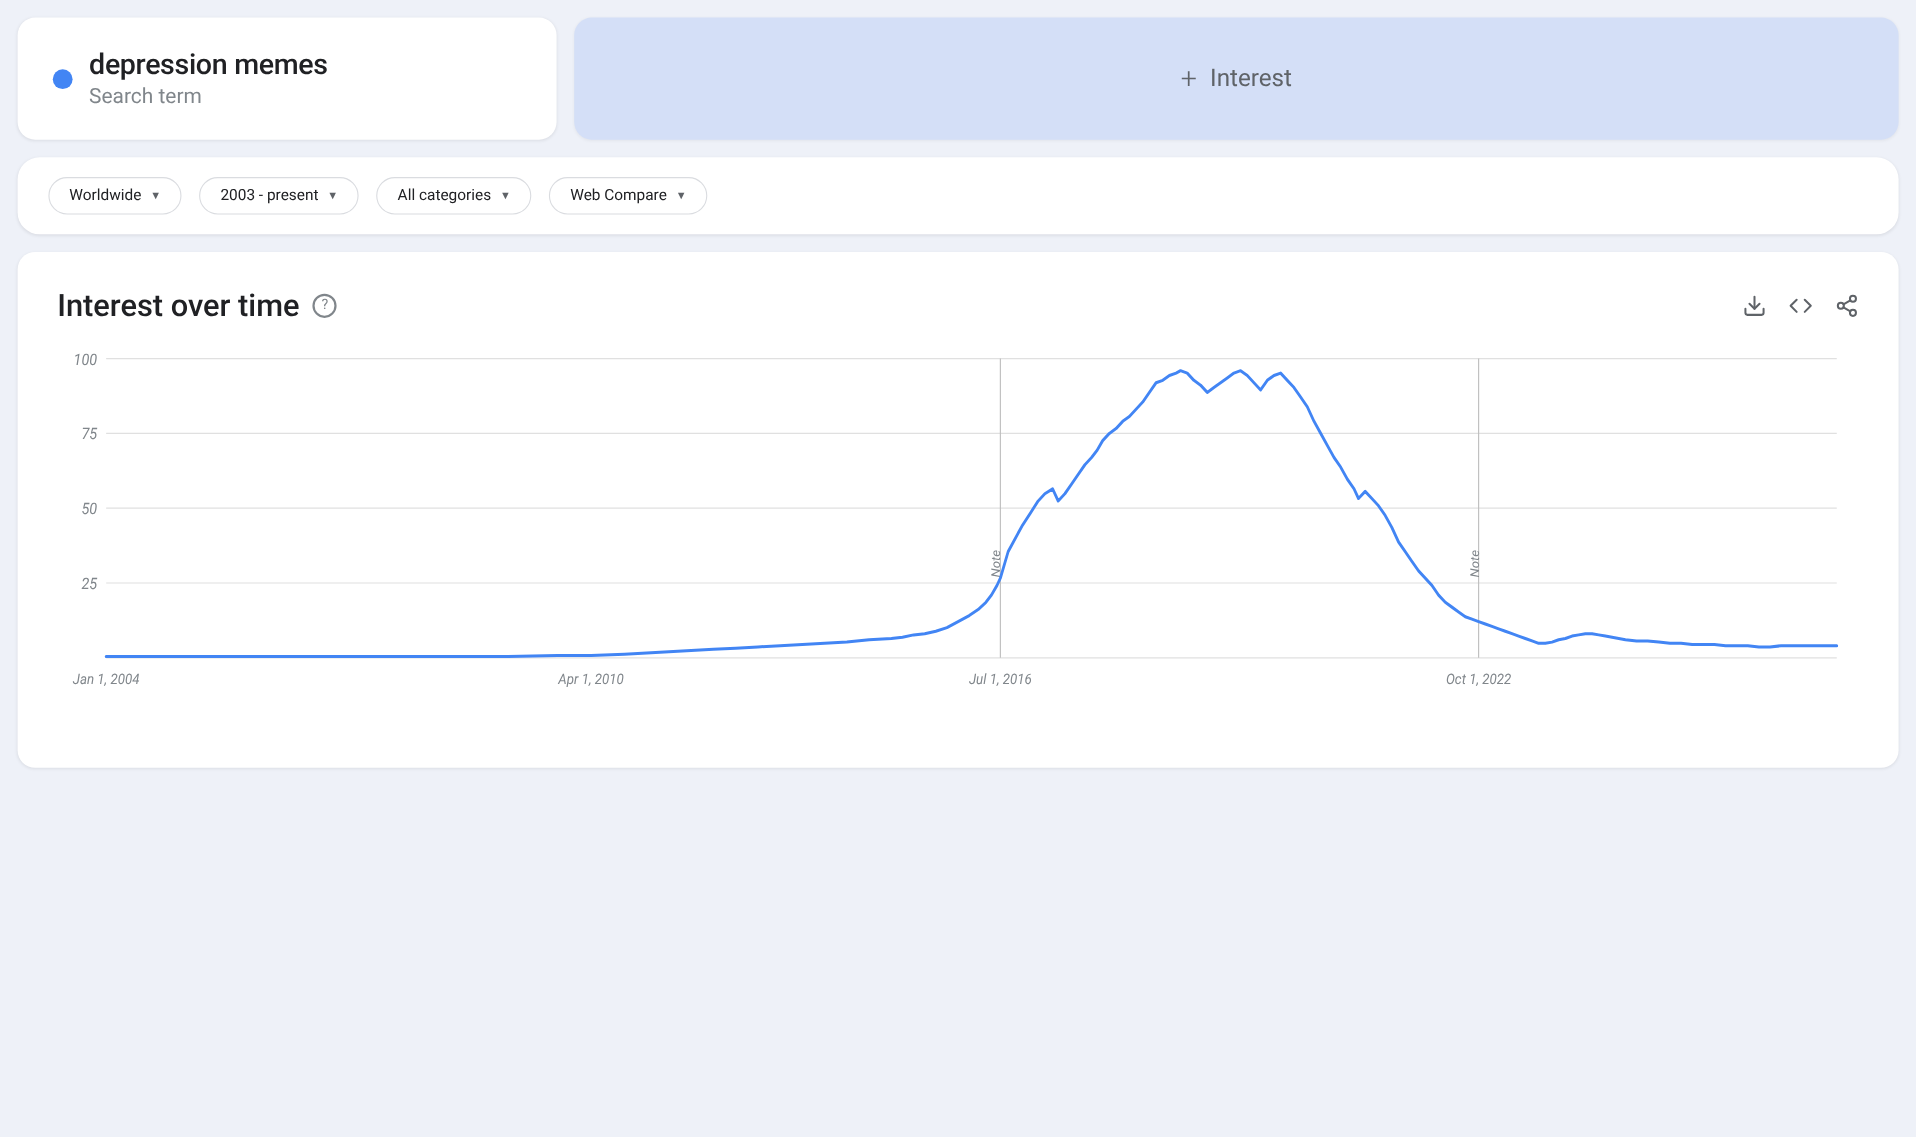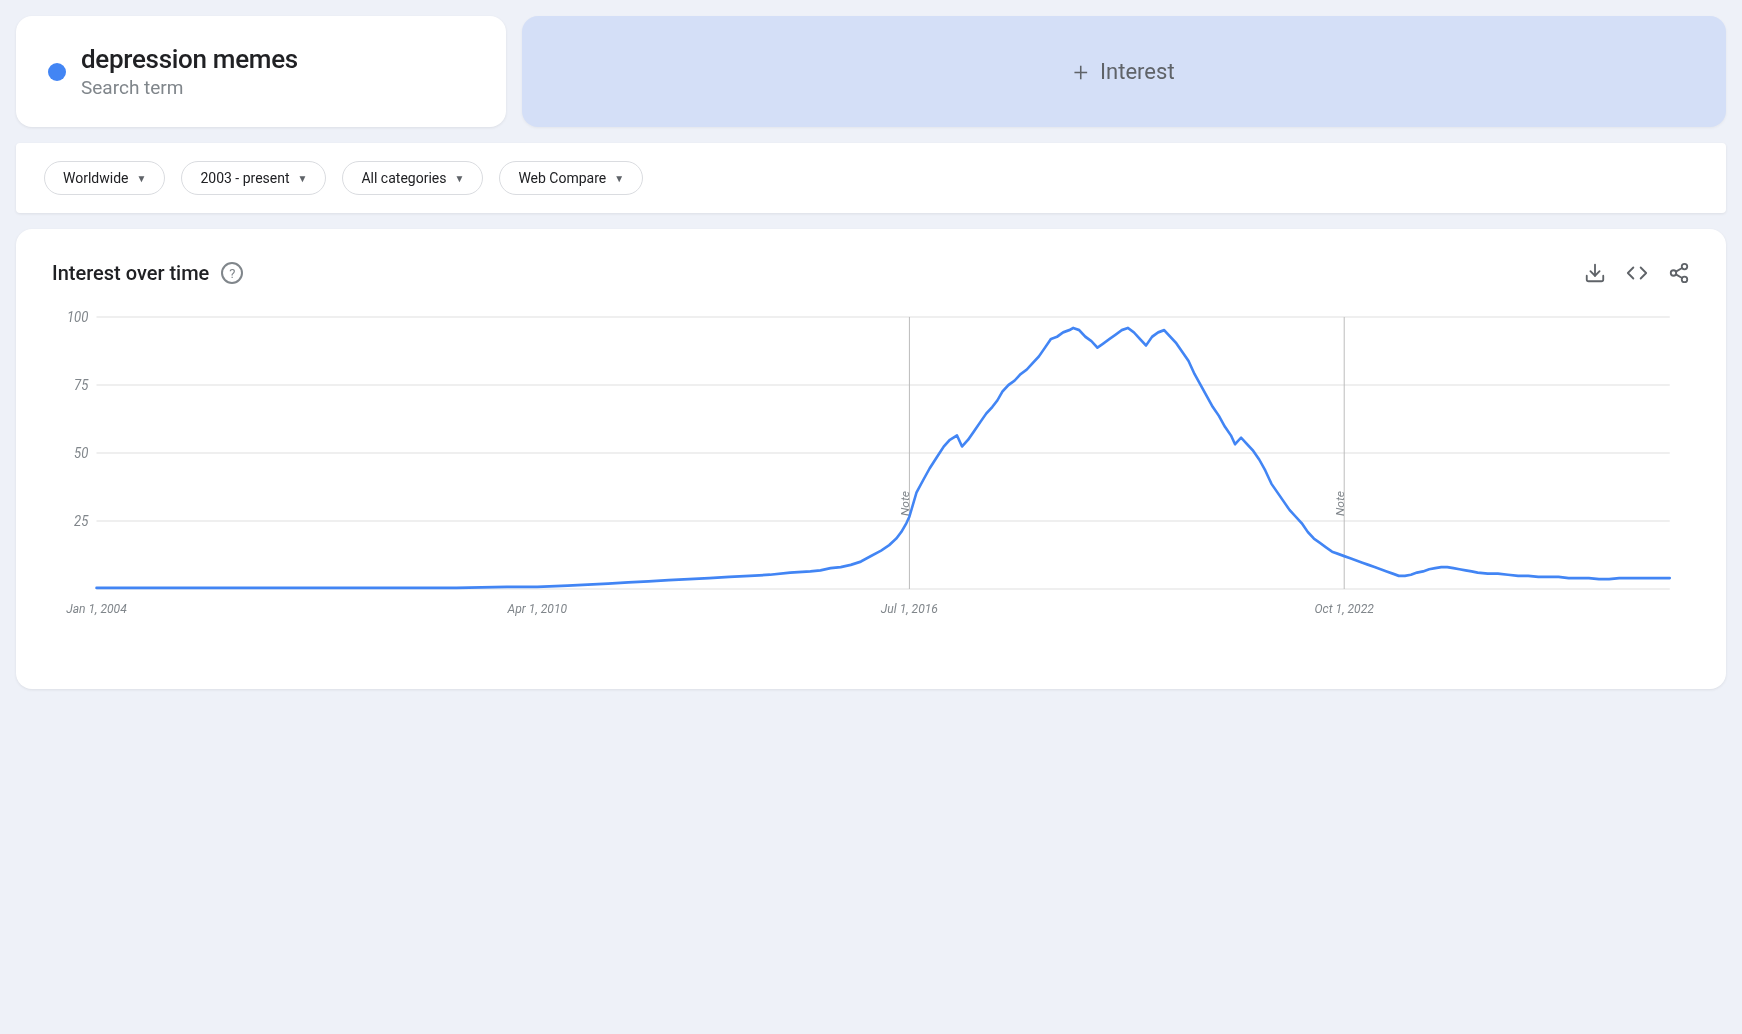--- a/index.html
+++ b/index.html
@@ -69,21 +69,21 @@
     }
 
     .compare-card .plus-icon {
       font-size: 26px;
       font-weight: 300;
       color: #5f6368;
     }
 
     .filters-bar {
       background: #fff;
-      border-radius: 4px;
+      border-radius: 20px;
       padding: 18px 28px;
       display: flex;
       gap: 16px;
       margin-bottom: 16px;
       box-shadow: 0 1px 3px rgba(0,0,0,0.08);
     }
 
     .filter-btn {
       display: flex;
       align-items: center;
@@ -117,21 +117,21 @@
       margin-bottom: 32px;
     }
 
     .chart-title-row {
       display: flex;
       align-items: center;
       gap: 12px;
     }
 
     .chart-title {
-      font-size: 20px;
+      font-size: 28px;
       font-weight: 500;
       color: #202124;
     }
 
     .help-icon {
       width: 22px;
       height: 22px;
       border-radius: 50%;
       border: 2px solid #80868b;
       display: flex;

